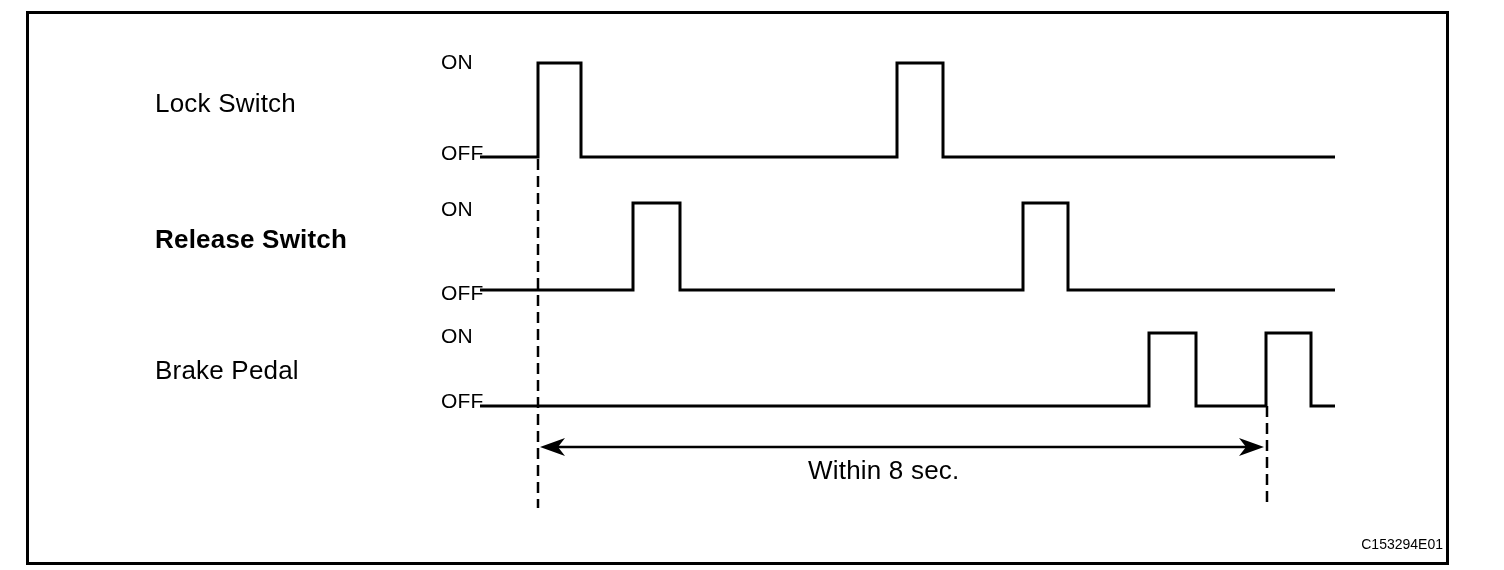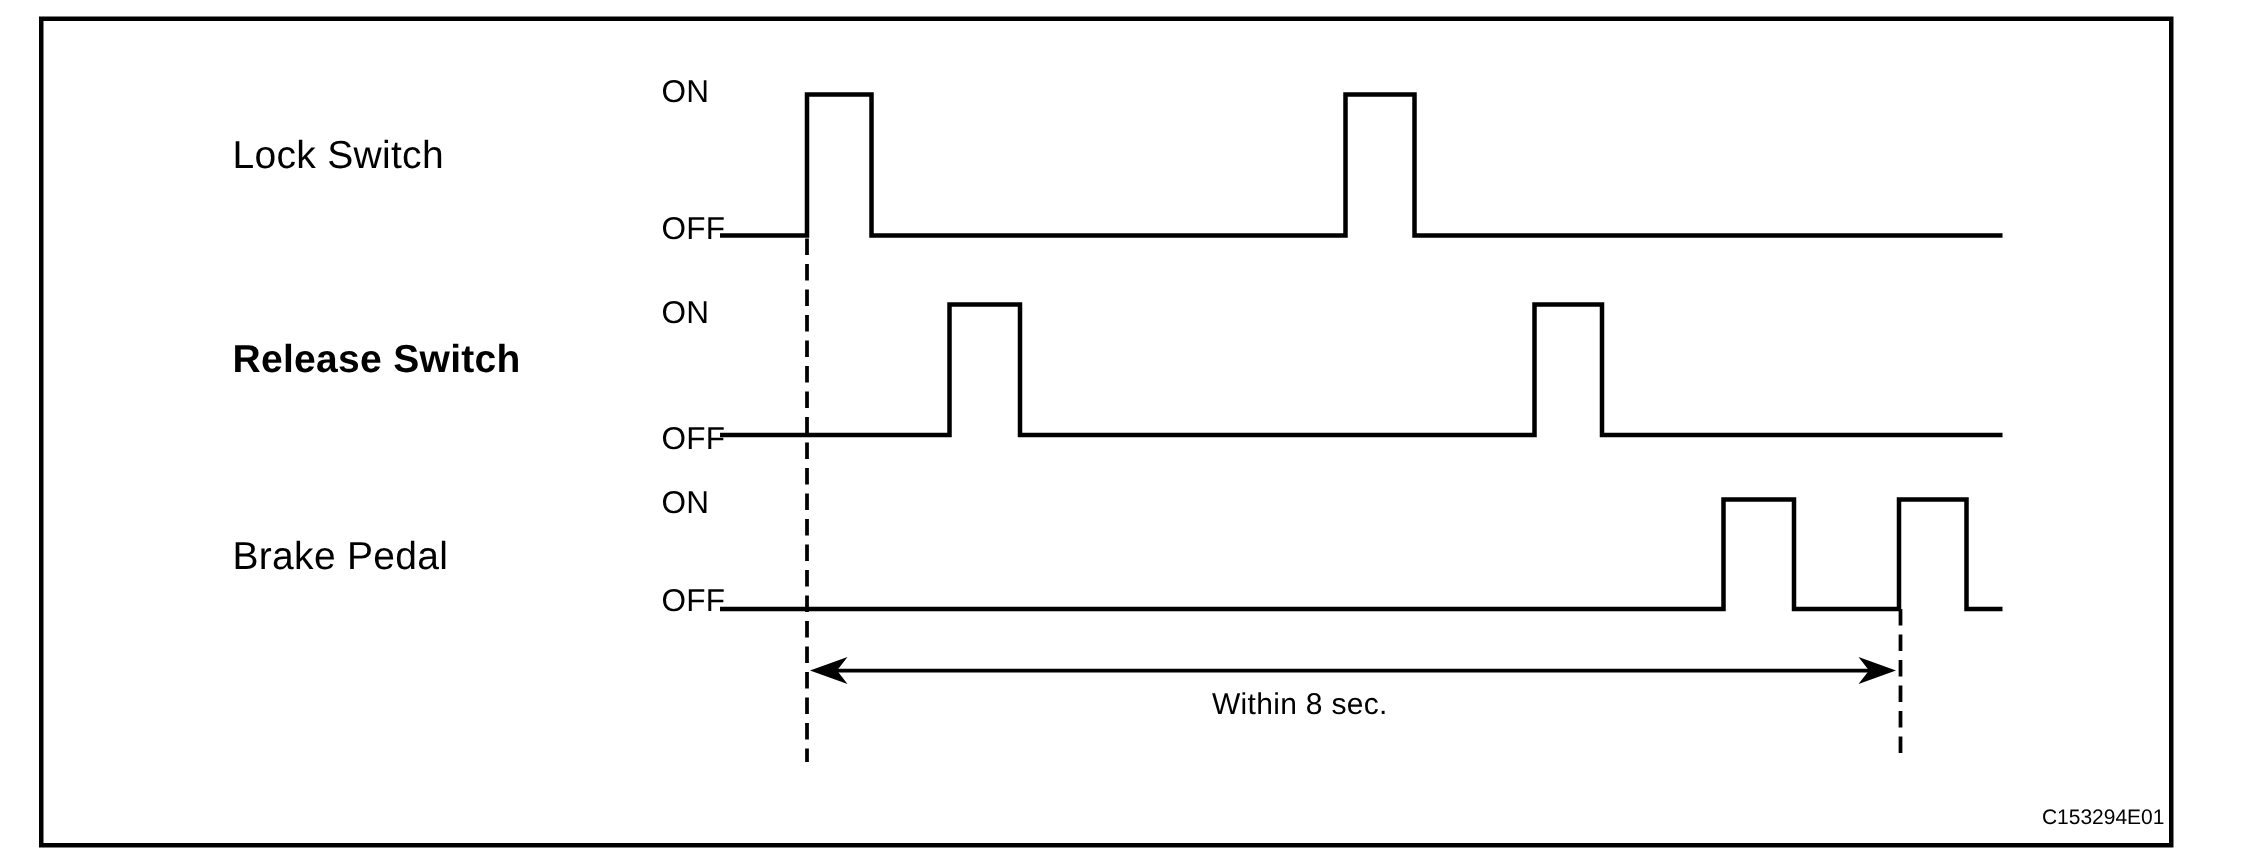--- a/index.html
+++ b/index.html
@@ -8,21 +8,21 @@
     font-family:"Liberation Sans",sans-serif;color:#000;
   }
   .frame{
     position:absolute;left:26px;top:11px;width:1417px;height:548px;
     border:3px solid #000;box-sizing:content-box;background:transparent;
   }
   #overlay{position:absolute;left:0;top:0;width:1504px;height:570px;}
   #labels-layer{position:absolute;left:0;top:0;width:1504px;height:570px;}
   .sig-name{position:absolute;font-size:26px;line-height:23px;white-space:nowrap;letter-spacing:0.2px;}
   .state-label{position:absolute;font-size:21px;line-height:23px;white-space:nowrap;letter-spacing:0.2px;margin-left:48px;}
-  .interval-label{position:absolute;left:808px;top:459px;font-size:20px;line-height:23px;white-space:nowrap;letter-spacing:0.2px;}
+  .interval-label{position:absolute;left:808px;top:459px;font-size:26px;line-height:23px;white-space:nowrap;letter-spacing:0.2px;}
   .figure-code{position:absolute;right:61px;top:536px;font-size:14px;line-height:16px;white-space:nowrap;text-align:right;}
 </style>
 </head>
 <body>
 
 <div id="page">
   <div class="frame"></div>
   <svg id="overlay" viewBox="0 0 1504 570" width="1504" height="570">
       <path d="M480 157 H538 V63 H581 V157 H897 V63 H943 V157 H1335" fill="none" stroke="#000000" stroke-width="3"></path>
       <path d="M480 290 H633 V203 H680 V290 H1023 V203 H1068 V290 H1335" fill="none" stroke="#000000" stroke-width="3"></path>

